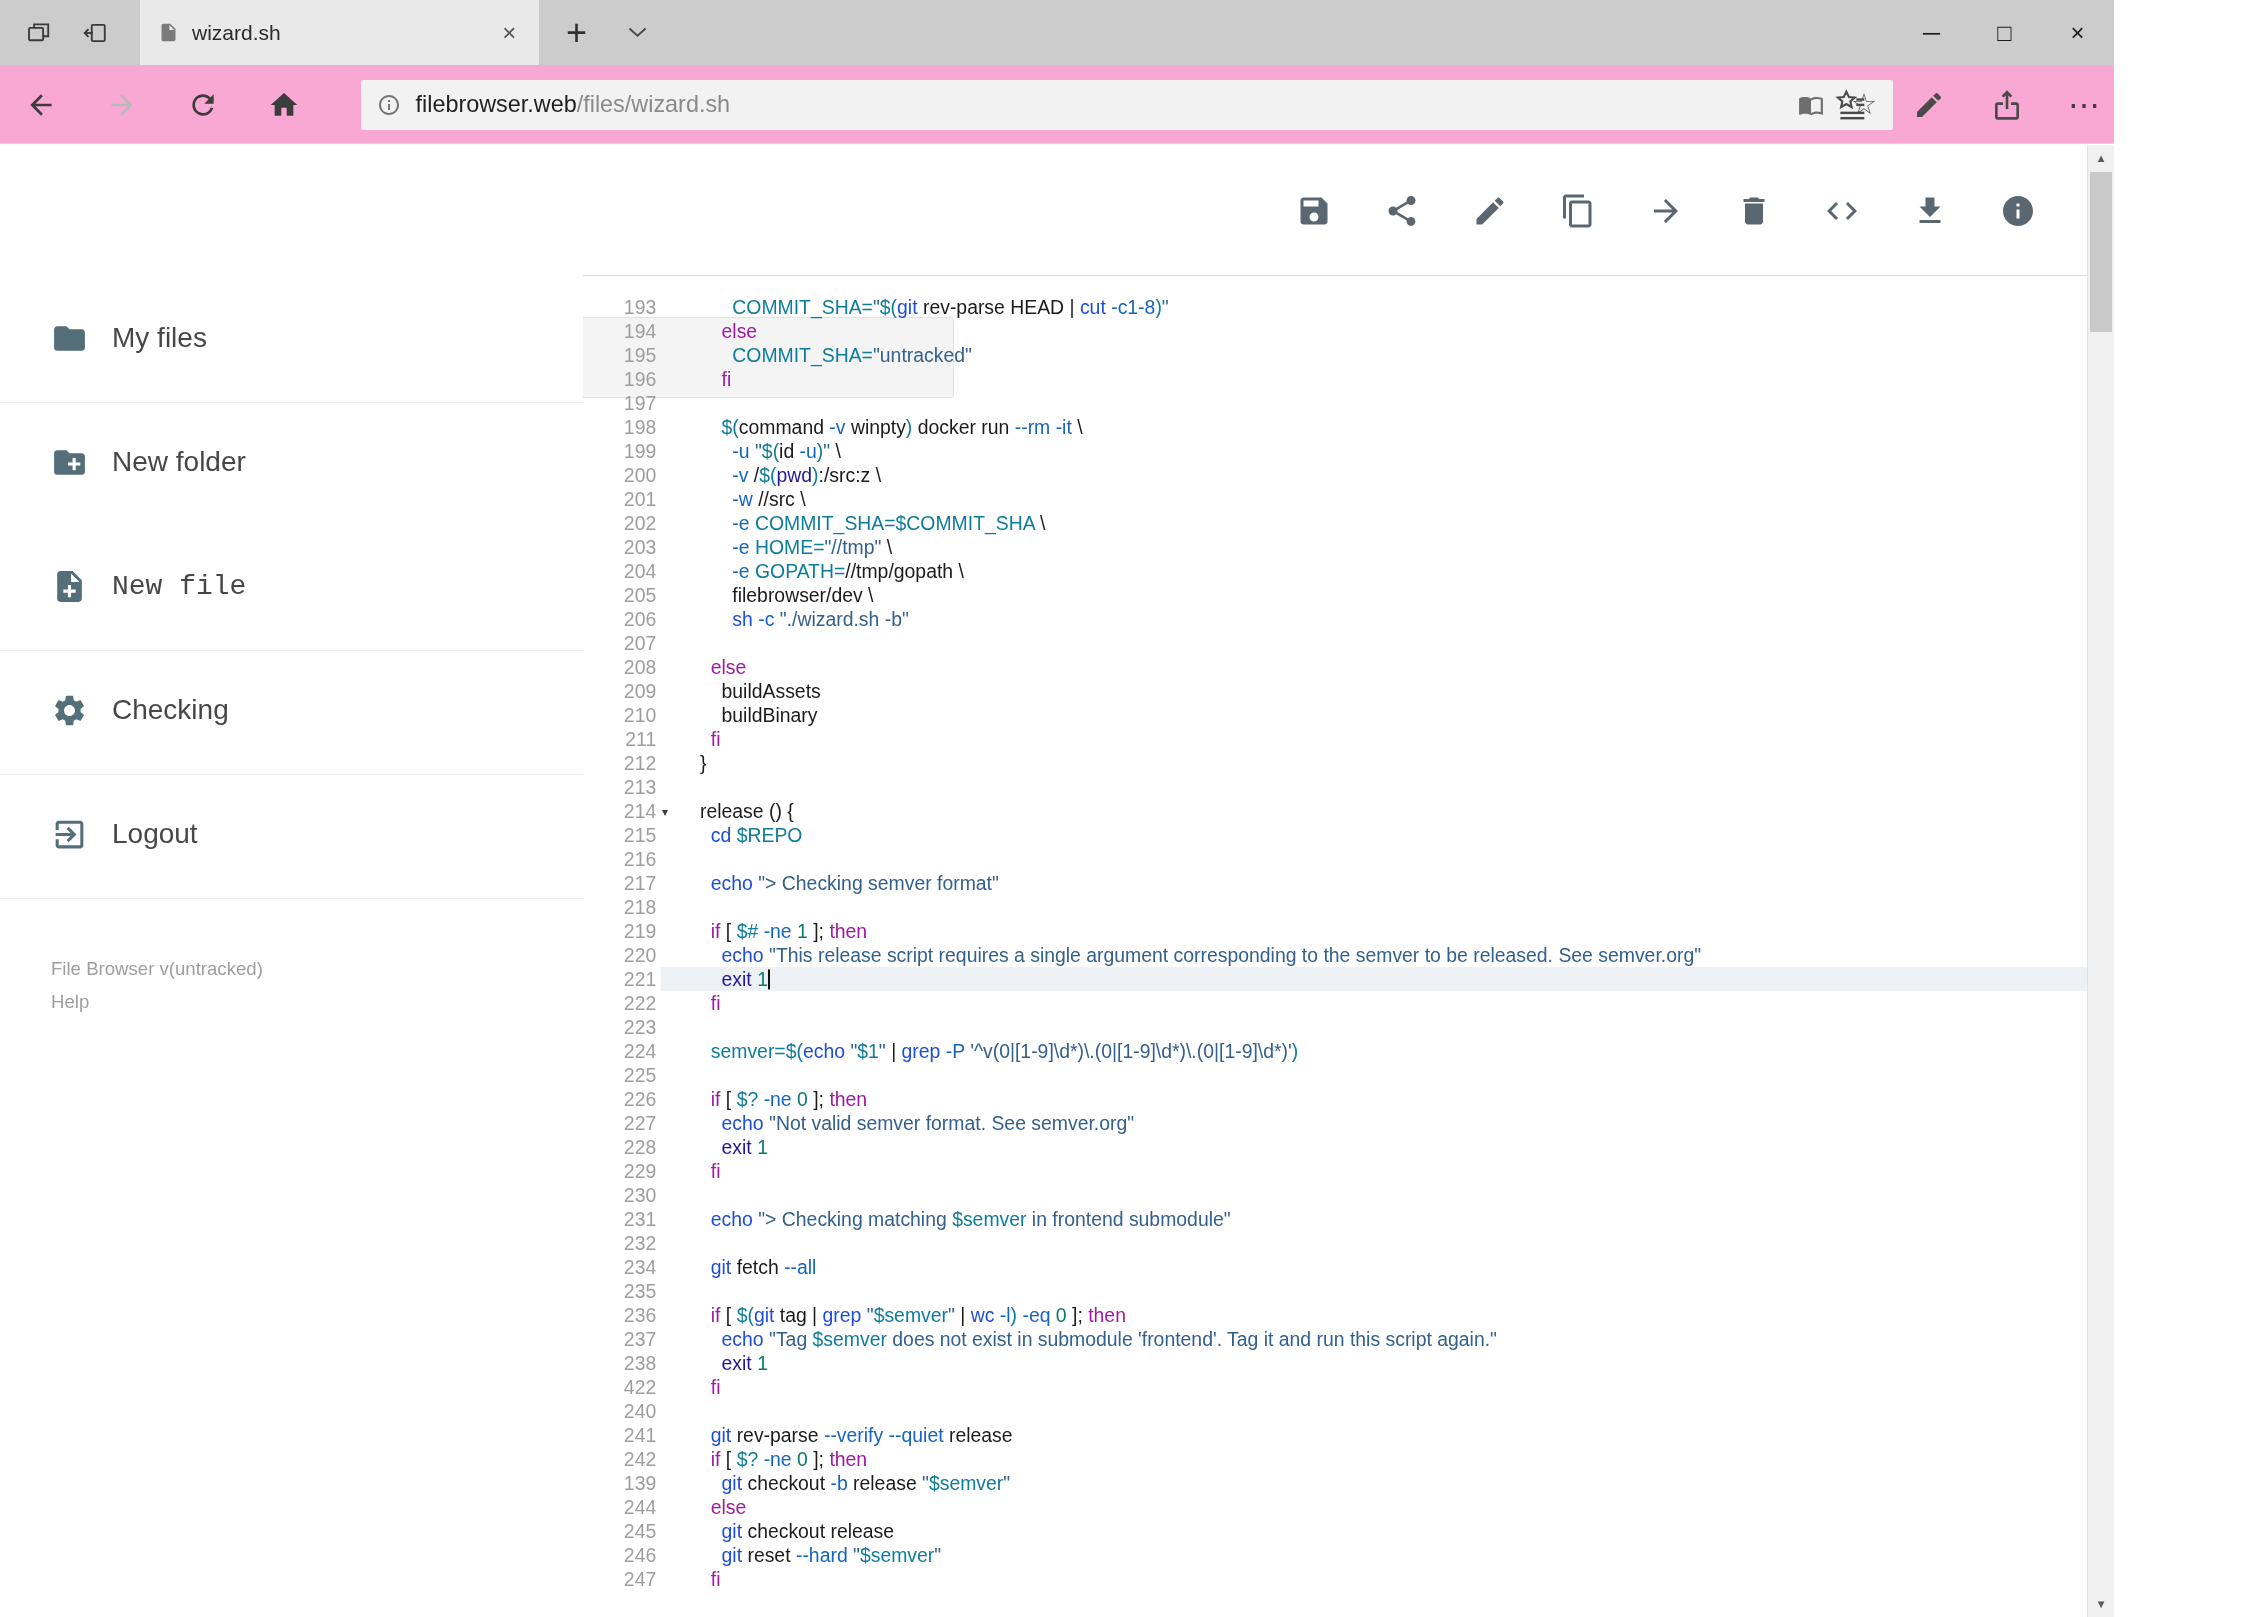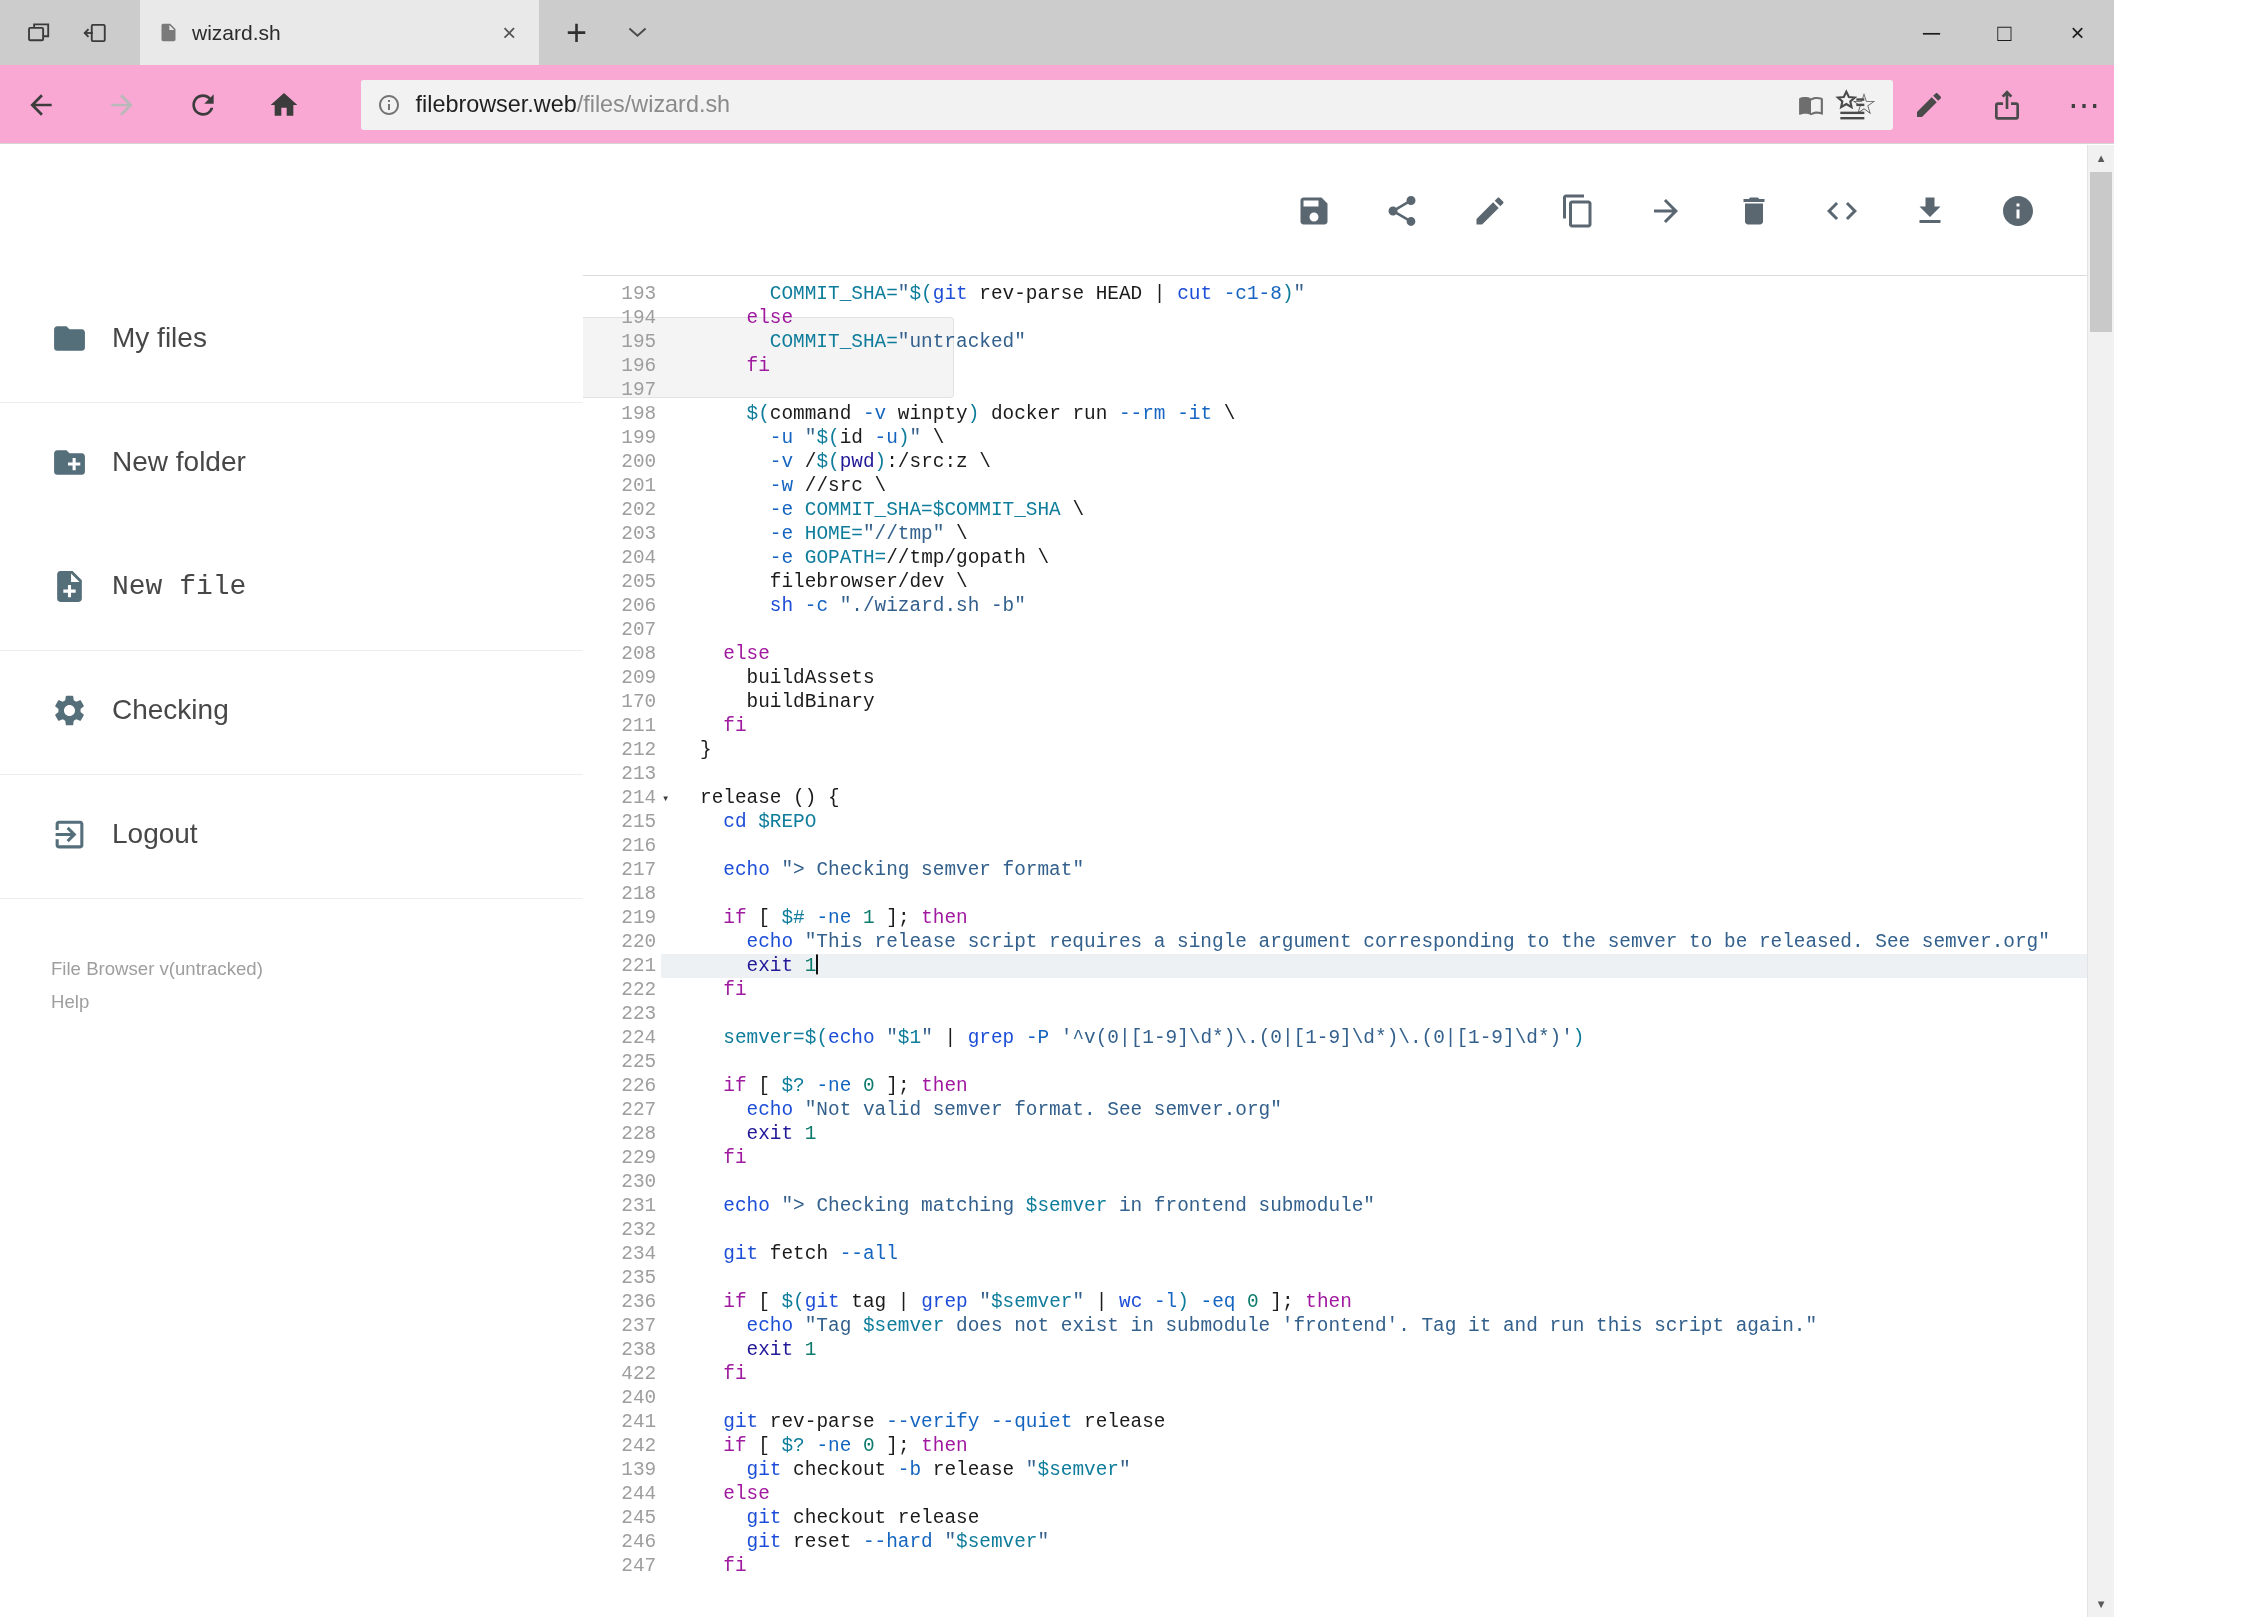--- a/index.html
+++ b/index.html
@@ -66,22 +66,22 @@
   .sidebar { width:583px; min-width:583px; padding-top:24px; background:#fff; }
   .sb-group { border-bottom:0.8px solid #ededed; padding-bottom:25px; margin-bottom:20px; }
   .sb-item { height:78px; display:flex; align-items:center; padding-left:51px; gap:24px; cursor:pointer; }
   .sb-item + .sb-item { margin-top:46px;font-family:Liberation Mono, monospace; }
   .sb-item svg { color:#546e7a; }
   .sb-label { font-size:28px; color:#474747; }
   .sb-footer { padding-left:51px; padding-top:39px; font-size:18.6px; color:#9e9e9e; }
   .sb-footer .help { margin-top:11.3px; cursor:pointer; }
 
   
-  .editor { flex:1; overflow:hidden; padding-top:7px; margin-right:22px;
-            font-family:Liberation Mono, monospace; font-size:19.4px; line-height:24px; }
+  .editor { flex:1; overflow:hidden; padding-top:20px; margin-right:22px;
+            font-family:Liberation Sans, sans-serif; font-size:19.4px; line-height:24px; }
   .code-line { display:flex; height:24px; }
   .gutter { width:78px; min-width:78px; text-align:right; padding-right:4.8px; color:#9e9e9e;
             position:relative; }
   .fold { position:absolute; left:79px; top:0.8px; font-size:12px; color:#3c3c3c; cursor:pointer; }
   .code { flex:1; padding-left:39px; white-space:pre; color:#1b1b1b; }
   .code-line.active .code { background:#edf1f4; }
   .t-pl  { color:#1b1b1b; }
   .t-kw  { color:#a01aa0; }
   .t-bi  { color:#1d4ed8; }
   .t-at  { color:#221999; }
@@ -392,21 +392,21 @@
         </div>
         <div class="code-line">
           <span class="gutter">208</span>
           <span class="code"><span class="t-pl">  </span><span class="t-kw">else</span></span>
         </div>
         <div class="code-line">
           <span class="gutter">209</span>
           <span class="code"><span class="t-pl">    buildAssets</span></span>
         </div>
         <div class="code-line">
-          <span class="gutter">170</span>
+          <span class="gutter">210</span>
           <span class="code"><span class="t-pl">    buildBinary</span></span>
         </div>
         <div class="code-line">
           <span class="gutter">211</span>
           <span class="code"><span class="t-pl">  </span><span class="t-kw">fi</span></span>
         </div>
         <div class="code-line">
           <span class="gutter">212</span>
           <span class="code"><span class="t-pl">}</span></span>
         </div>

